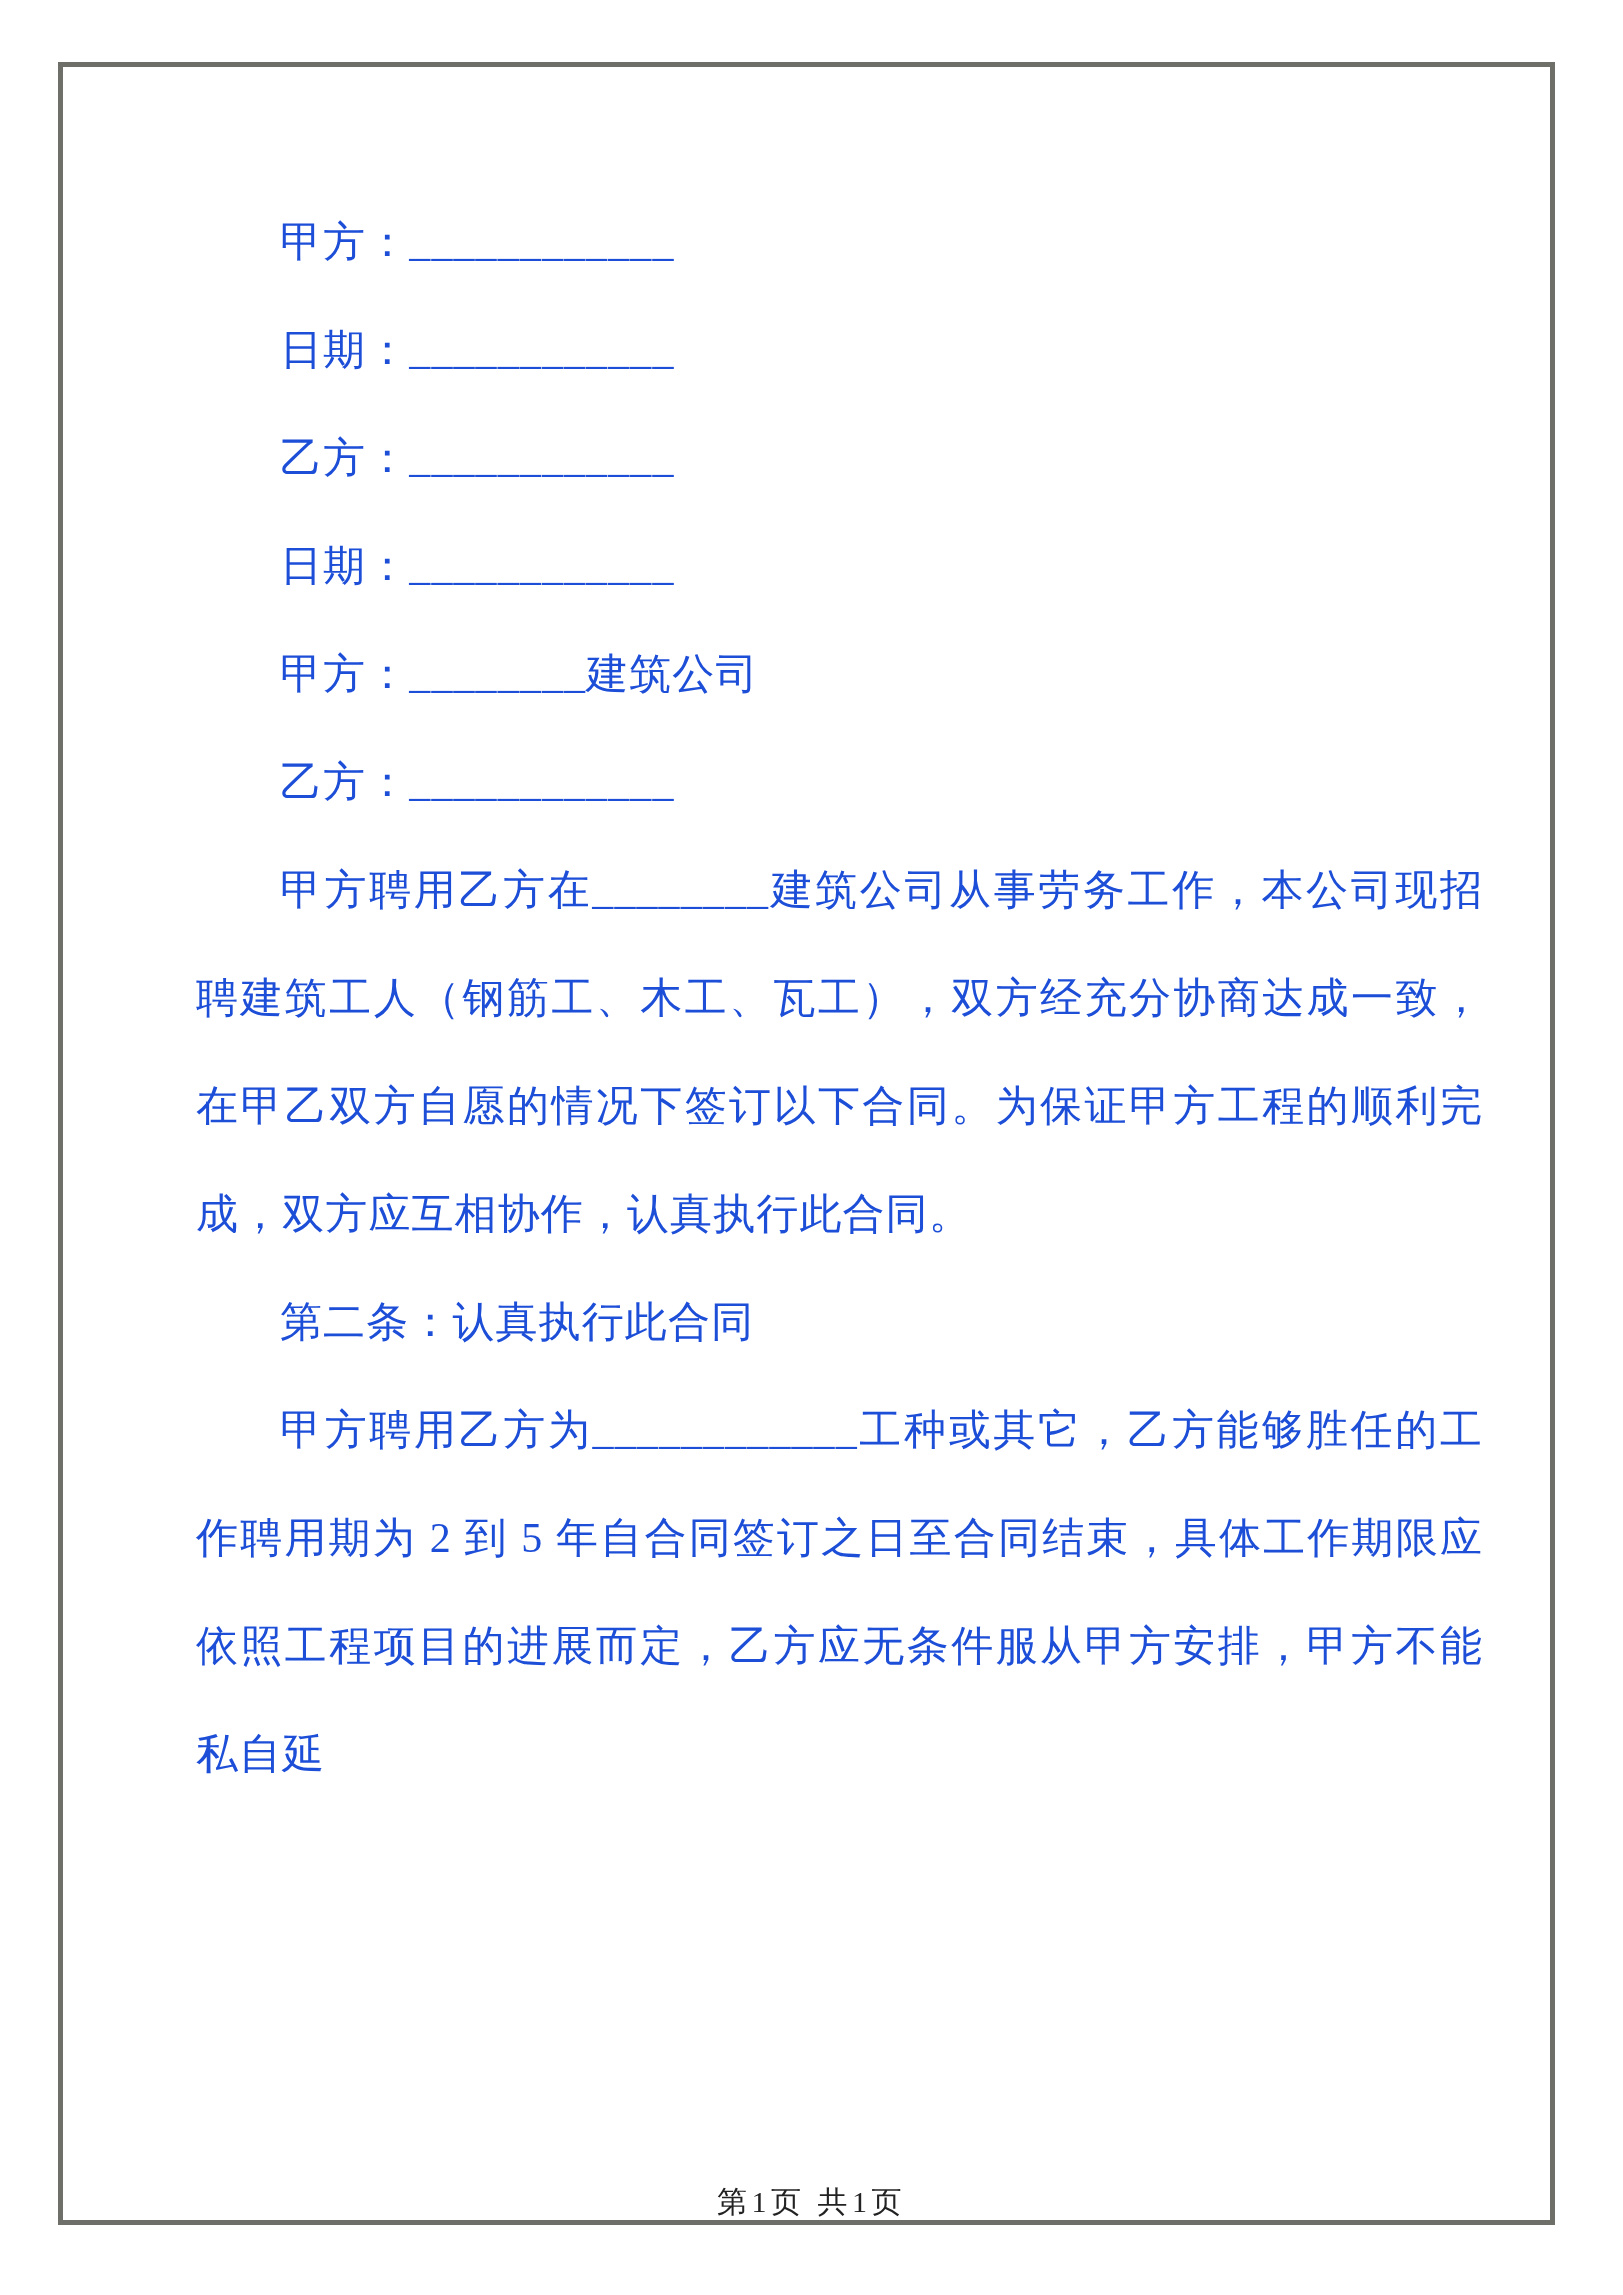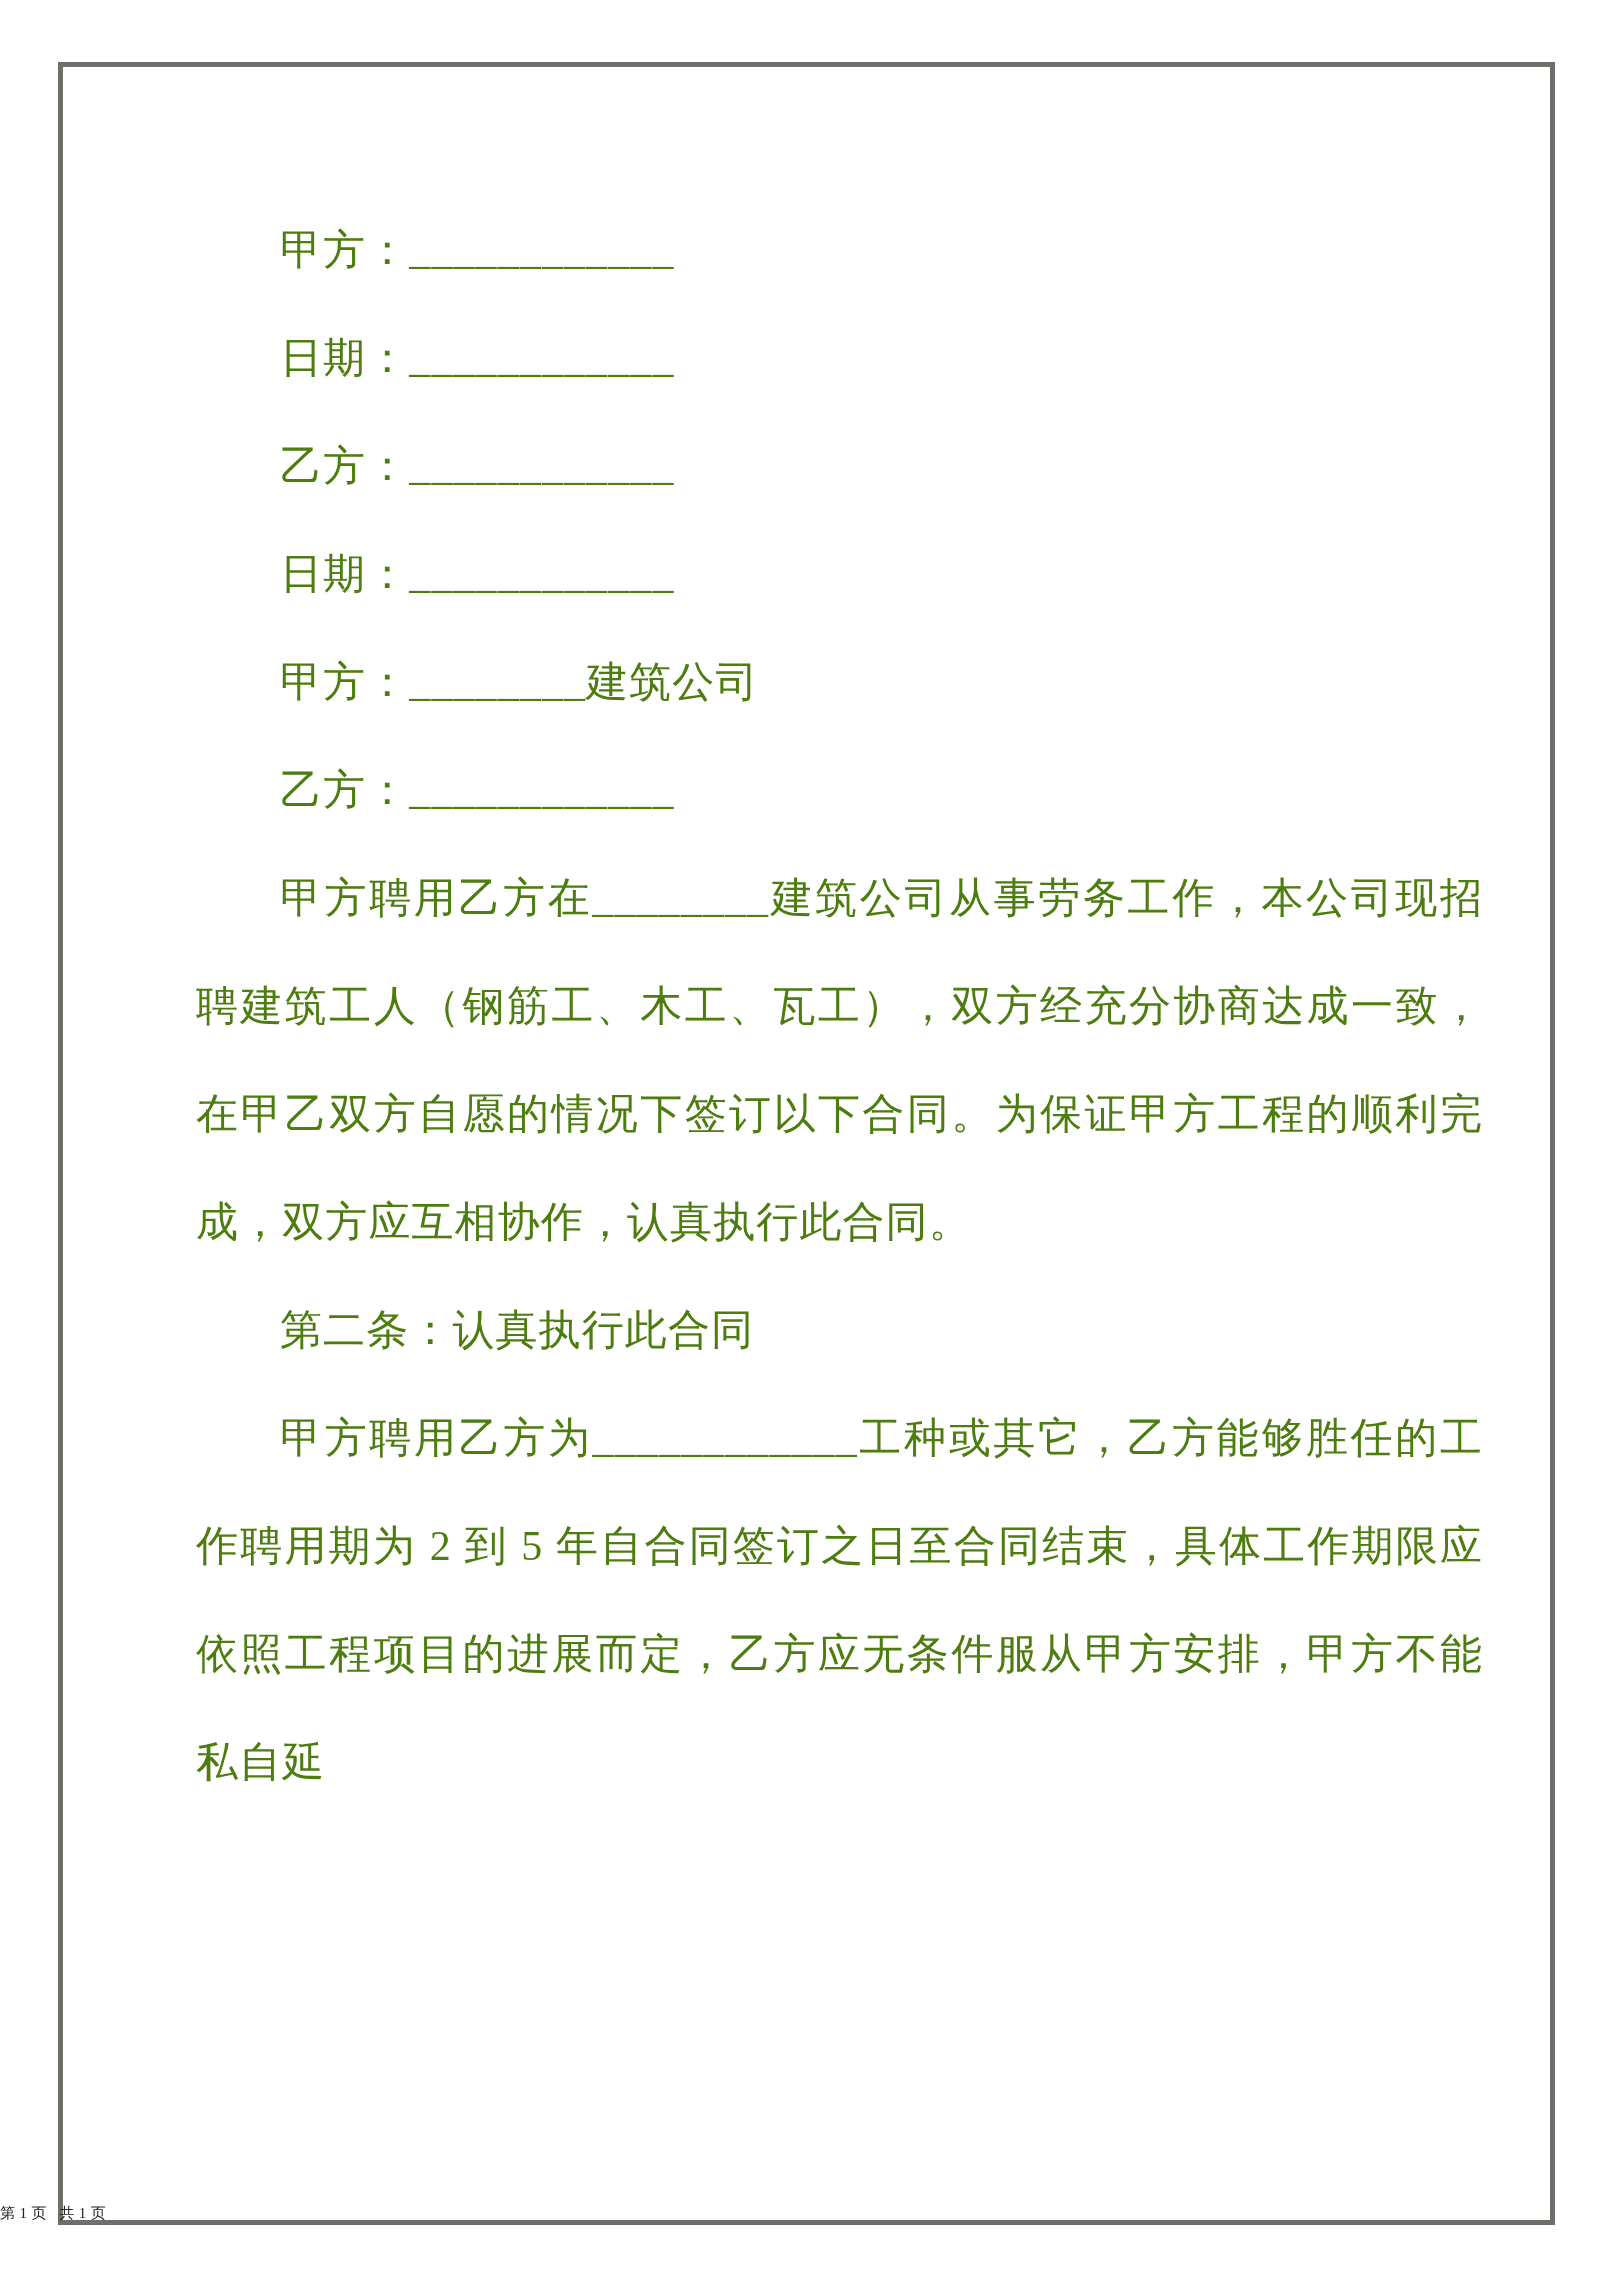--- a/index.html
+++ b/index.html
@@ -21,43 +21,43 @@
       top: 62px;
       width: 1497px;
       height: 2163px;
       border: 5px solid #6f6f69;
       background: #ffffff;
       box-sizing: border-box;
     }
     .content {
       position: absolute;
       left: 196px;
-      top: 196px;
+      top: 188px;
       width: 1287px;
       font-size: 42px;
       line-height: 108px;
       text-align: justify;
       text-justify: inter-ideograph;
       letter-spacing: 1.1px;
-      color: #4d7c0f;
+      color: #1d4ed8;
     }
     p.para {
       margin: 0;
       padding: 0;
     }
     p.indent {
       text-indent: 2em;
     }
     .footer {
       position: absolute;
       left: 0;
       right: 0;
       bottom: 72px;
-      text-align: left;
-      font-size: 15px;
+      text-align: center;
+      font-size: 30px;
       letter-spacing: 4.5px;
       color: #222222;
     }
   </style>
 </head>
 <body>
 
 <div class="page-frame"></div>
 
 <div class="content">

